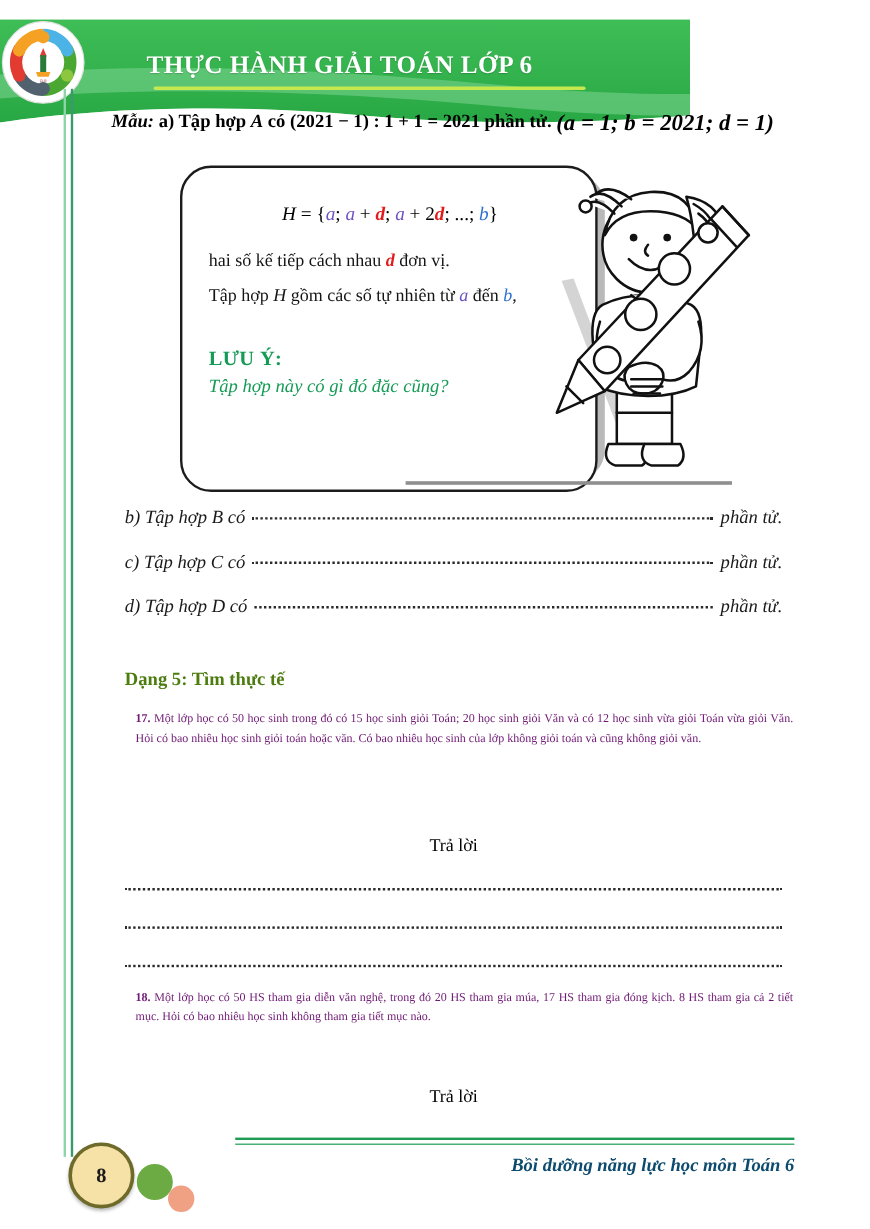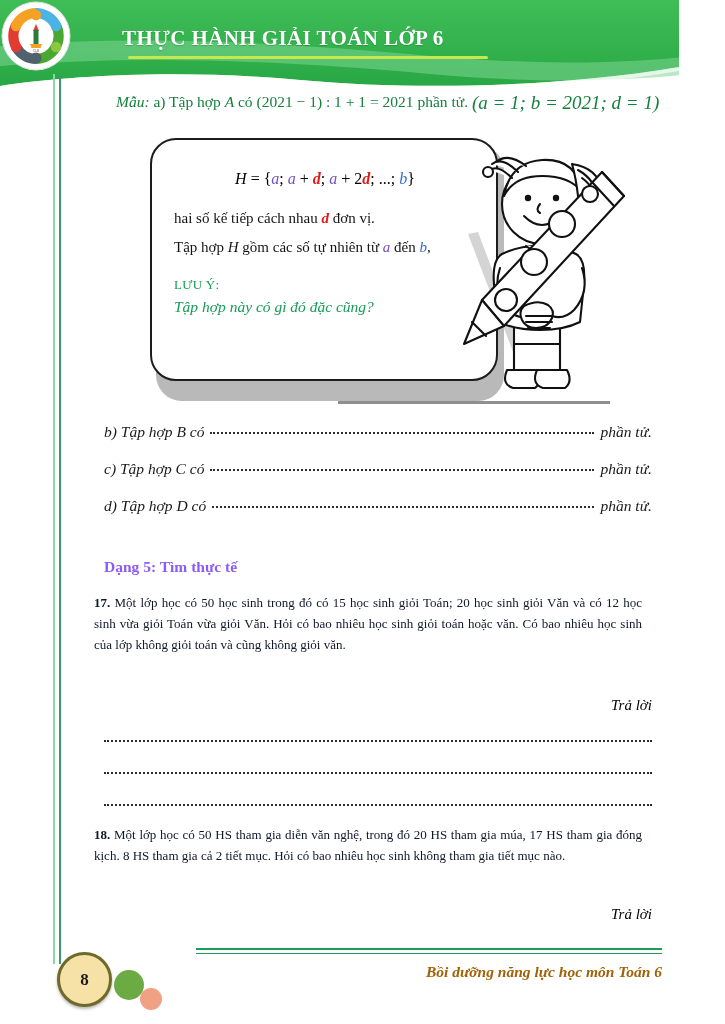--- a/index.html
+++ b/index.html
@@ -6,21 +6,21 @@
   html, body { width: 725px; height: 1024px; }
   body {
     font-family: "Liberation Serif", serif;
     background: #ffffff;
     position: relative;
     overflow: hidden;
   }
   .page { position: relative; width: 725px; height: 1024px; background:#fff; }
 
   
-  .header { position: absolute; top: 0; left: 0; width: 679px; height: 92px; overflow: hidden; }
+  .header { position: absolute; top: 16px; left: 0; width: 575px; height: 92px; overflow: hidden; }
   .header svg { position: absolute; top: 0; left: 0; }
   .header-title {
     position: absolute; left: 122px; top: 26px;
     color: #ffffff;
     font-size: 21px;
     font-weight: bold;
     letter-spacing: .4px;
     font-family: "Liberation Serif", serif;
     text-shadow: 0 1px 1px rgba(0,0,0,.18);
     white-space: nowrap;
@@ -30,41 +30,41 @@
     width: 360px; height: 3px; background: #c6e84f; border-radius: 2px;
   }
   .tree-logo { position: absolute; left: 42px; top: 16px; }
   .circle-logo { position: absolute; right: 18px; top: 6px; }
 
   
   .rule-a { position:absolute; left:53px; top:74px; width:2px; height:890px; background:#8fd3a8; }
   .rule-b { position:absolute; left:59px; top:74px; width:2px; height:890px; background:#3a9a6d; }
 
   .line-mau {
-    position:absolute; left:116px; top:92px; width:560px;
-    font-size:15.5px; color:#15803d; white-space:nowrap;
+    position:absolute; left:93px; top:92px; width:560px;
+    font-size:15.5px; color:#000000; white-space:nowrap;font-weight:bold;
   }
   .it { font-style: italic; }
   .mathvar { font-style: italic; font-family:"Liberation Serif", serif; }
   .paren { font-size: 19px; vertical-align: -2px; }
 
   
   .bubble-wrap { position:absolute; left:150px; top:138px; width:350px; height:258px; }
   .bubble-shadow {
     position:absolute; left:6px; top:7px; width:348px; height:256px;
     background:#b9b9b9; border-radius:26px;
   }
   .bubble {
-    position:absolute; left:0; top:0; width:348px; height:243px;
+    position:absolute; left:0; top:0; width:348px; height:272px;
     background:#ffffff; border:2px solid #1c1c1c; border-radius:26px;
   }
   .bubble-inner { padding: 22px 20px 0 22px; }
   .b-formula { text-align:center; font-size:16px; margin: 8px 0 16px 0; }
   .b-text { font-size:15px; line-height:1.95; color:#141414; }
-  .luuy { color:#159b56; font-weight:normal; font-size:13px; margin-top:14px; letter-spacing:.3px; }
+  .luuy { color:#159b56; font-weight:bold; font-size:17px; margin-top:26px; letter-spacing:.3px; }
   .luuy-sub { color:#159b56; font-style:italic; font-size:15.5px; margin-top:5px; }
   .va { color:#6f51c4; font-style:italic; }
   .vb { color:#2f6fd0; font-style:italic; }
   .vd { color:#e01b1b; font-style:italic; font-weight:bold; }
 
   .girl { position:absolute; left:452px; top:148px; }
   .ground-line { position:absolute; left:338px; top:401px; width:272px; height:3px; background:#8f8f8f; }
 
   
   .fill-line {
@@ -74,29 +74,29 @@
   }
   .fill-line .dots {
     flex:1; margin:0 6px;
     border-bottom: 2px dotted #2b2b2b;
     transform: translateY(-3px);
   }
 
   
   .sec-head {
     position:absolute; left:104px; top:558px;
-    font-size:15.5px; font-weight:bold; color:#8b5cf6;
+    font-size:15.5px; font-weight:bold; color:#4d7c0f;
   }
   .para {
-    position:absolute; left:94px; width:548px;
-    font-size:13px; line-height:1.62; color:#0f172a;
+    position:absolute; left:113px; width:548px;
+    font-size:10px; line-height:1.62; color:#701a75;
     text-align: justify;
   }
   .para b { font-weight:bold; }
-  .traloi { position:absolute; width:548px; left:104px; text-align:right; font-style:italic; font-size:15px; }
+  .traloi { position:absolute; width:548px; left:104px; text-align:center; font-size:15px; }
   .ans-line {
     position:absolute; left:104px; width:548px; height:2px;
     border-bottom: 2px dotted #2b2b2b;
   }
 
   
   .footer-rule-1 { position:absolute; left:196px; top:948px; width:466px; height:2px; background:#1e9b56; }
   .footer-rule-2 { position:absolute; left:196px; top:953px; width:466px; height:1px; background:#1e9b56; }
   .pagenum-circle {
     position:absolute; left:57px; top:952px; width:55px; height:55px;
@@ -108,21 +108,21 @@
   .dot-green {
     position:absolute; left:114px; top:970px; width:30px; height:30px;
     border-radius:50%; background:#6cab43;
   }
   .dot-salmon {
     position:absolute; left:140px; top:988px; width:22px; height:22px;
     border-radius:50%; background:#f0a083;
   }
   .footer-text {
     position:absolute; right:63px; top:963px;
-    color:#a16207; font-style:italic; font-weight:bold; font-size:15.5px;
+    color:#0c4a6e; font-style:italic; font-weight:bold; font-size:15.5px;
   }
 </style>
 </head>
 <body>
 
 <div class="page">
 
   <div class="header">
     <svg width="725" height="92" viewBox="0 0 725 92">
       <defs>

